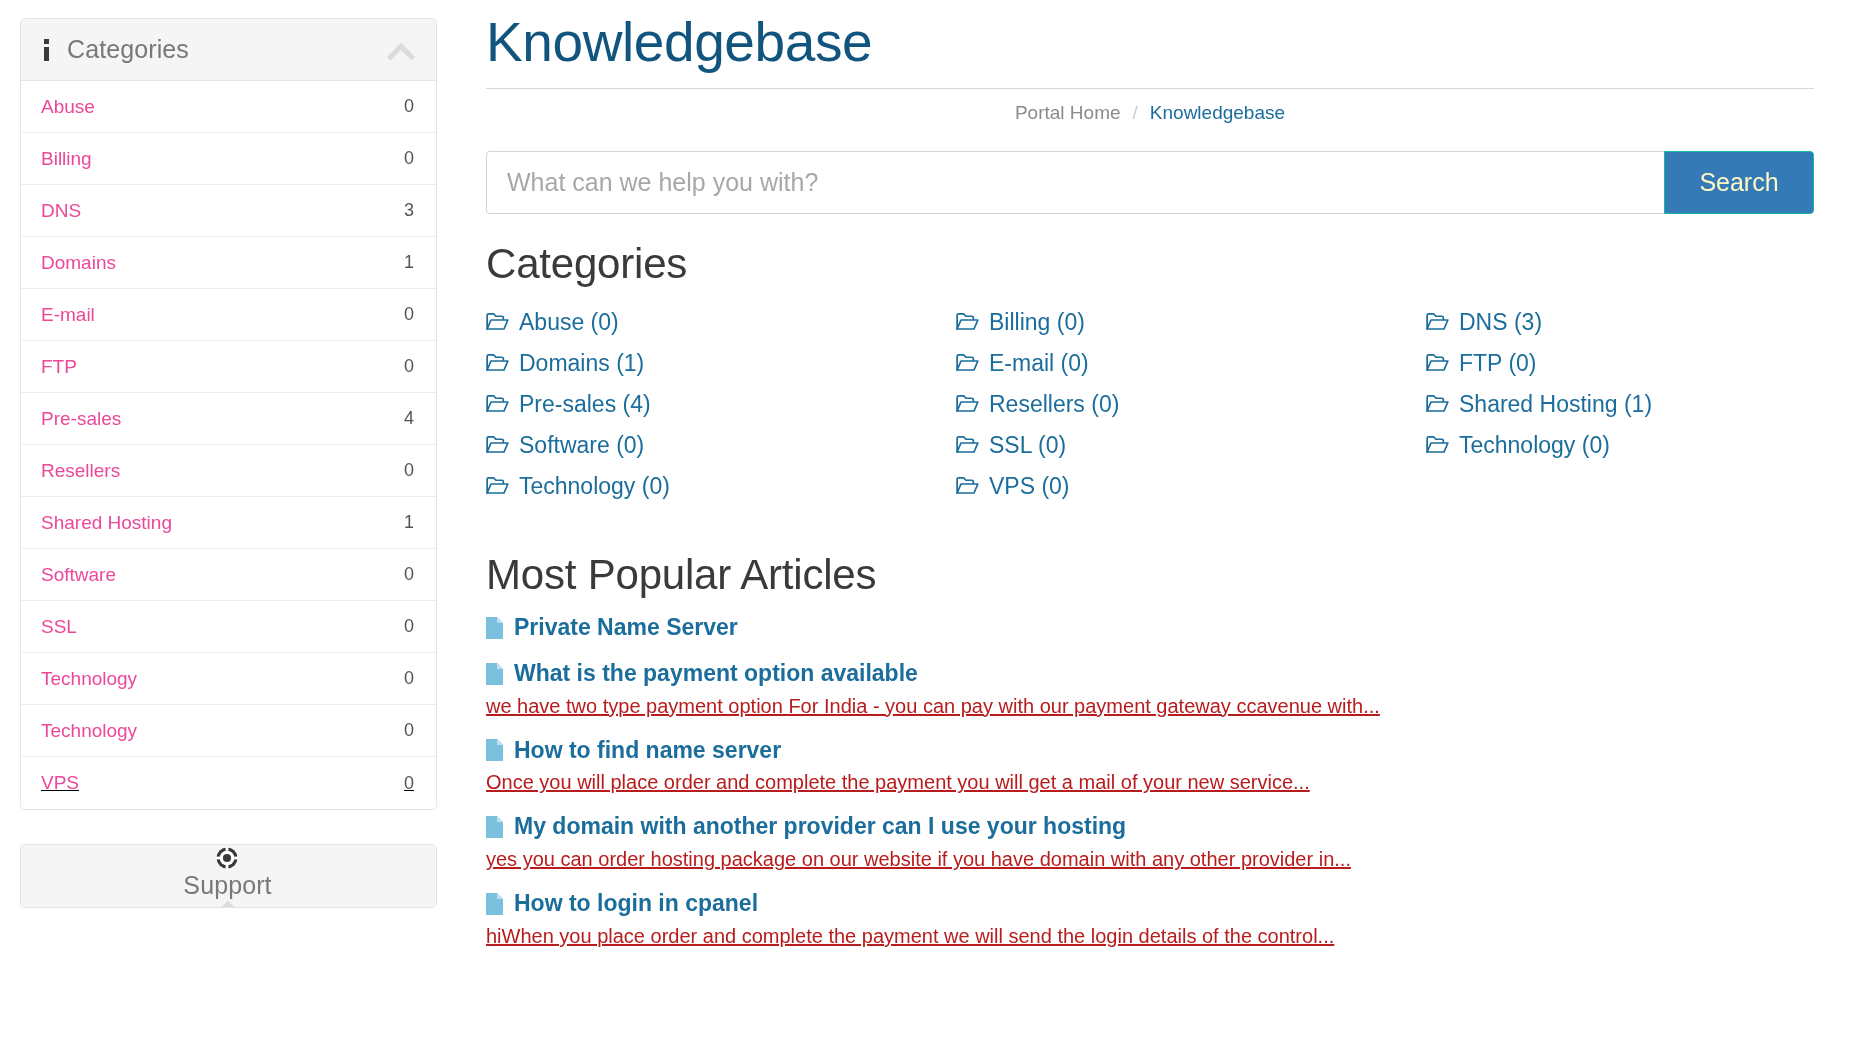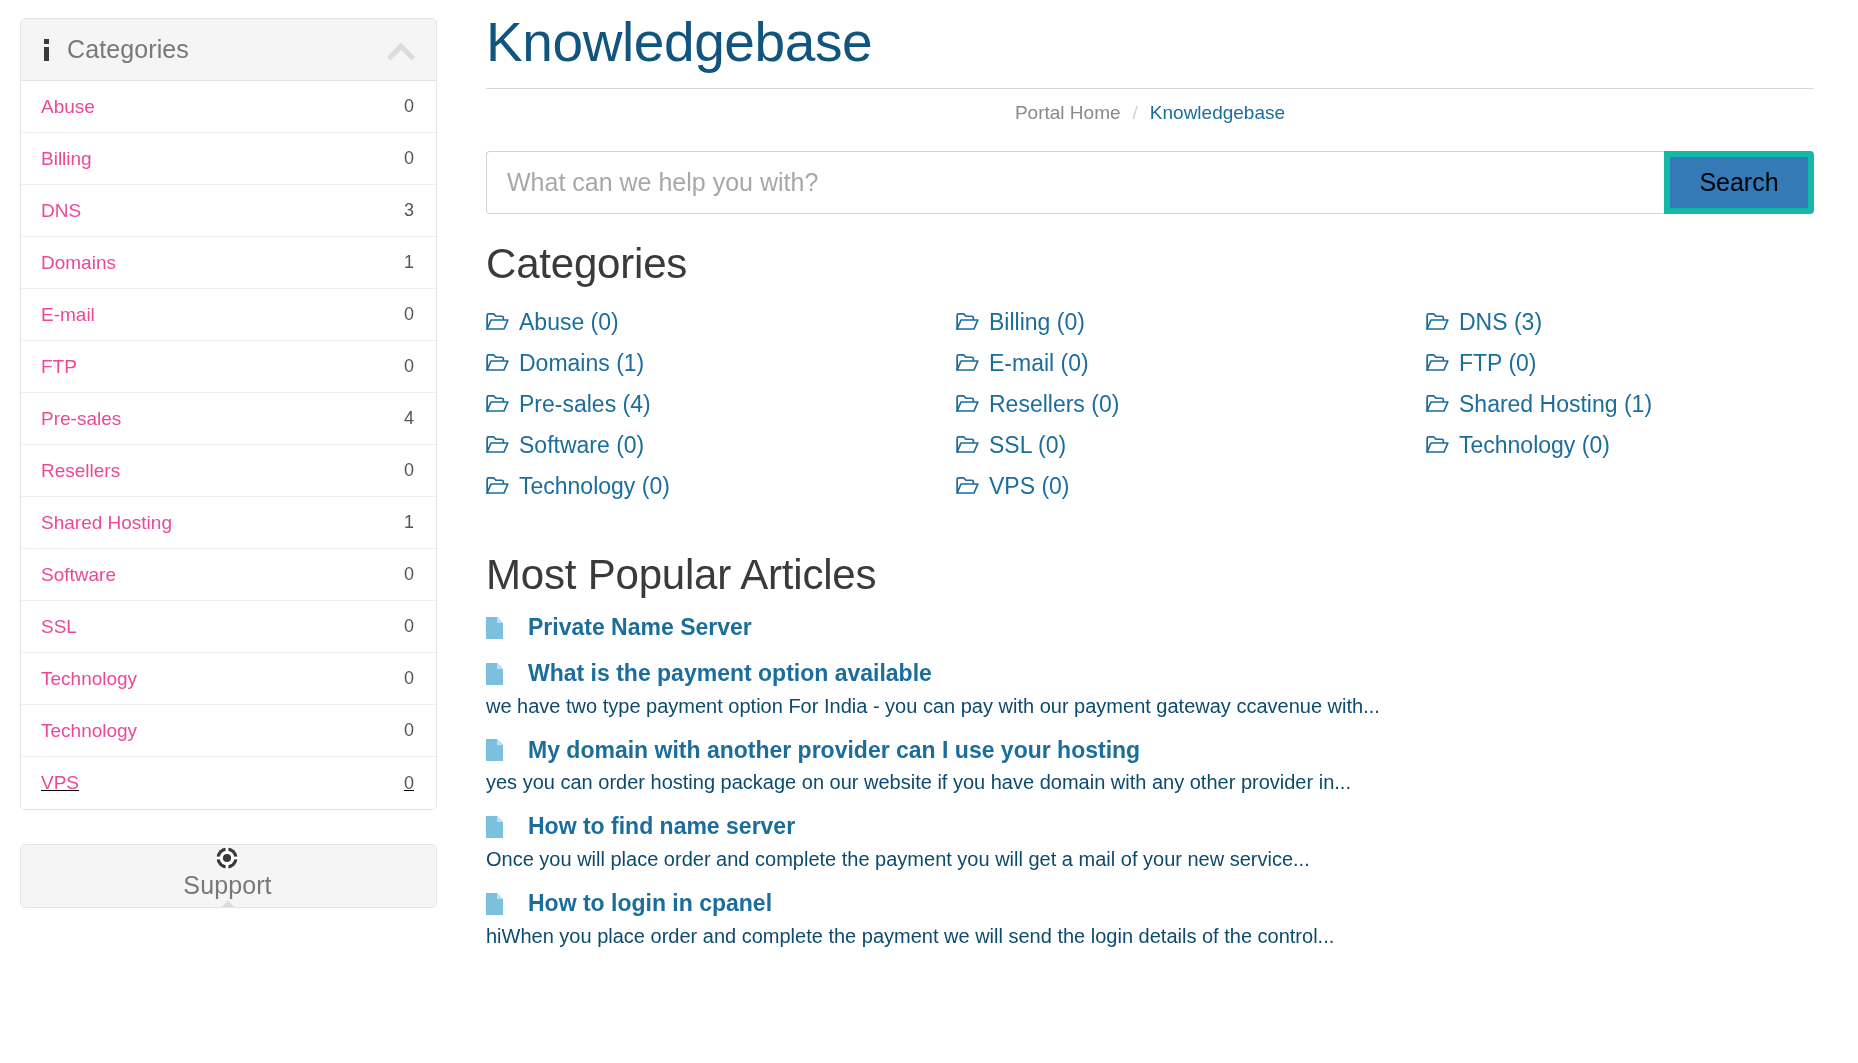--- a/index.html
+++ b/index.html
@@ -164,23 +164,23 @@
     padding: 12px 20px;
     outline: none;
     background: #fff;
     min-width: 0;
   }
   .search-input::placeholder { color: #a8a8a8; }
 
   .search-btn {
     flex: 0 0 150px;
     background: #337ab7;
-    border: 6px solid #14b8a6;
+    border: 1px solid #14b8a6;
     border-radius: 0 4px 4px 0;
-    color: #000000;
+    color: #fef9c3;
     font-family: "Liberation Sans", sans-serif;
     font-size: 25px;
     cursor: pointer;
   }
 
   .section-title {
     font-size: 42px;
     font-weight: 400;
     color: #3a3a3a;
     letter-spacing: -.2px;
@@ -210,37 +210,38 @@
 
   .articles-section { margin-top: 44px; }
 
   .article-list { margin-top: 14px; }
 
   .article { margin-bottom: 16px; }
 
   .article-link {
     display: flex;
     align-items: center;
-    gap: 25px;
+    gap: 11px;
     color: #1b6d9c;
     font-size: 23px;
     font-weight: bold;
     text-decoration: none;
     cursor: pointer;
     line-height: 1.3;
     text-align: center;
   }
 
   .file-icon { width: 17px; height: 22px; flex: 0 0 17px; display: block; }
 
   .article-desc {
     margin-top: 4px;
     font-size: 20px;
-    color: #0c4a6e;
+    color: #b91c1c;
     line-height: 1.35;
+    text-decoration: underline;
   }
   .article-desc:empty { display: none; }
 </style>
 </head>
 <body>
 
 <div class="page">
 
   <aside class="sidebar">
 
@@ -519,35 +520,35 @@
             <div class="article-desc">we have two type payment option For India - you can pay with our payment gateway ccavenue with...</div>
           </div>
           <div class="article">
             <a class="article-link">
               <span>
                 <svg class="file-icon" viewBox="0 0 17 22" aria-hidden="true">
                   <path d="M0 0h11l6 6v16H0z" fill="#7cc0e0"></path>
                   <path d="M11 0l6 6h-6z" fill="#bfe0f0"></path>
                 </svg>
               </span>
-              <span>My domain with another provider can I use your hosting</span>
+              <span>How to find name server</span>
             </a>
-            <div class="article-desc">yes you can order hosting package on our website if you have domain with any other provider in...</div>
+            <div class="article-desc">Once you will place order and complete the payment you will get a mail of your new service...</div>
           </div>
           <div class="article">
             <a class="article-link">
               <span>
                 <svg class="file-icon" viewBox="0 0 17 22" aria-hidden="true">
                   <path d="M0 0h11l6 6v16H0z" fill="#7cc0e0"></path>
                   <path d="M11 0l6 6h-6z" fill="#bfe0f0"></path>
                 </svg>
               </span>
-              <span>How to find name server</span>
+              <span>My domain with another provider can I use your hosting</span>
             </a>
-            <div class="article-desc">Once you will place order and complete the payment you will get a mail of your new service...</div>
+            <div class="article-desc">yes you can order hosting package on our website if you have domain with any other provider in...</div>
           </div>
           <div class="article">
             <a class="article-link">
               <span>
                 <svg class="file-icon" viewBox="0 0 17 22" aria-hidden="true">
                   <path d="M0 0h11l6 6v16H0z" fill="#7cc0e0"></path>
                   <path d="M11 0l6 6h-6z" fill="#bfe0f0"></path>
                 </svg>
               </span>
               <span>How to login in cpanel</span>

